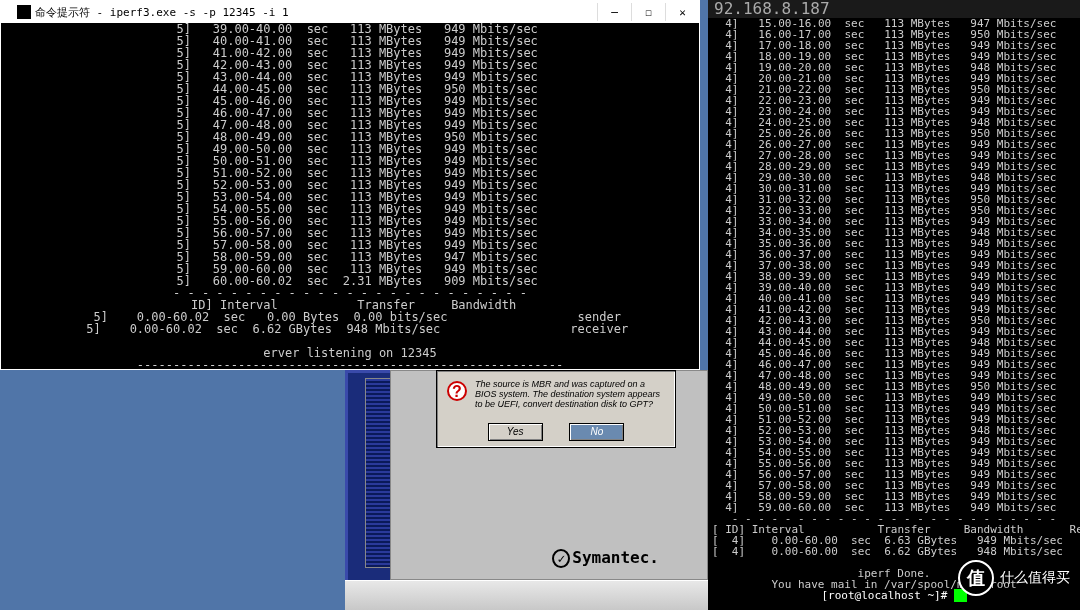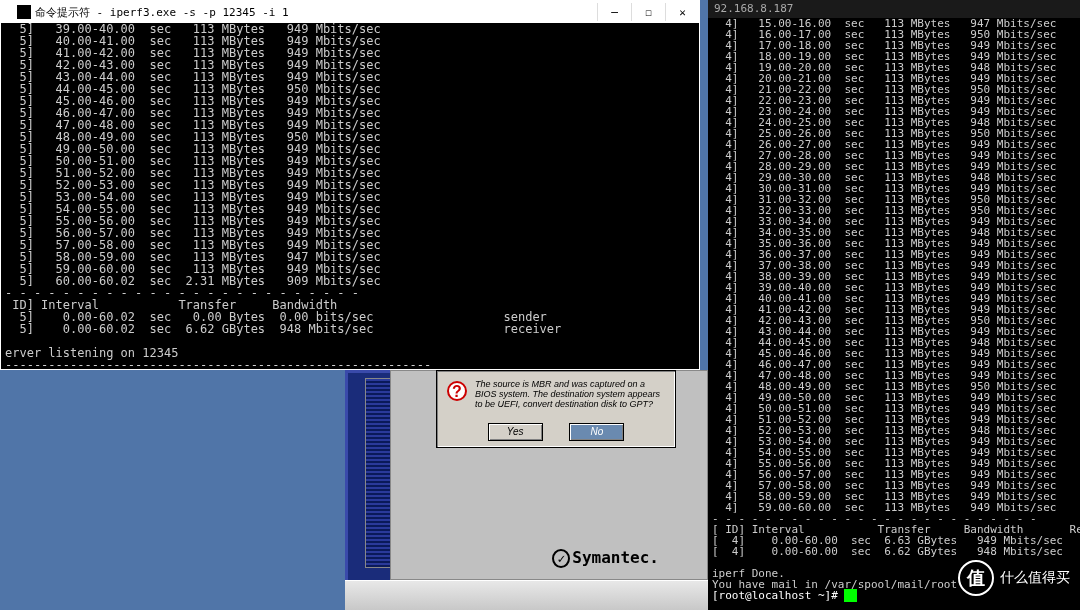--- a/index.html
+++ b/index.html
@@ -8,28 +8,28 @@
   .win { position: absolute; background: #000; color: #ccc; }
 
   
   #left { left: 0; top: 0; width: 700px; height: 370px; border: 1px solid #fff; }
   .titlebar { height: 22px; background: #fff; color: #000; display: flex; align-items: center; font-size: 11px; padding-left: 16px; }
   .tb-icon { width: 14px; height: 14px; background: #000; margin-right: 4px; display: inline-block; }
   .tb-title { flex: 1; }
   .tb-btns { display: flex; }
   .tb-btn { width: 34px; height: 18px; display: flex; align-items: center; justify-content: center; font-size: 11px; border-left: 1px solid #ddd; cursor: pointer; }
 
-  .term { padding: 0 4px 4px 4px; font-family: "NSimSun", "Consolas", monospace; font-size: 12px; line-height: 12px; white-space: pre; color: #ccc; }
+  .term { padding: 0 4px 4px 4px; font-family: "NSimSun", "Consolas", monospace; font-size: 12px; line-height: 12px; white-space: pre; color: #ccc; text-align: center; }
 
   
   #right { right: 0; top: 0; width: 372px; height: 610px; }
   #right .term { font-size: 11px; line-height: 11px; }
   .cursor { background: #00ff00; color: #000; padding: 0 3px; }
   .prompt-white { color: #fff; }
-  .right-title { height: 18px; background: #1a1a1a; color: #aaa; font-size: 11px; padding-left: 6px; line-height: 18px; }
+  .right-title { height: 18px; background: #1a1a1a; color: #aaa; font-size: 16px; padding-left: 6px; line-height: 18px; }
 
   
   #desktop-pat { position: absolute; left: 345px; top: 370px; width: 363px; height: 240px; background: #1a2c7a; border: 3px solid #3a4aaa; }
   #desk-inner { position: absolute; left: 365px; top: 378px; width: 300px; height: 190px; background: repeating-linear-gradient(0deg, #0a1a5a 0 2px, #2a3a9a 2px 4px); border: 1px solid #888; }
   #taskbar { position: absolute; left: 345px; bottom: 0; width: 363px; height: 30px; background: linear-gradient(#e8e8e8, #c8c8c8); border-top: 1px solid #fff; }
 
   
   #sym { position: absolute; left: 390px; top: 370px; width: 318px; height: 210px; background: #c0c0c0; border: 1px solid #888; }
   #sym-logo { position: absolute; right: 48px; bottom: 12px; font-size: 16px; font-weight: bold; color: #000; }
   #sym-logo::before { content: "✓"; border: 2px solid #000; border-radius: 50%; padding: 0 3px; margin-right: 2px; font-size: 13px; }

